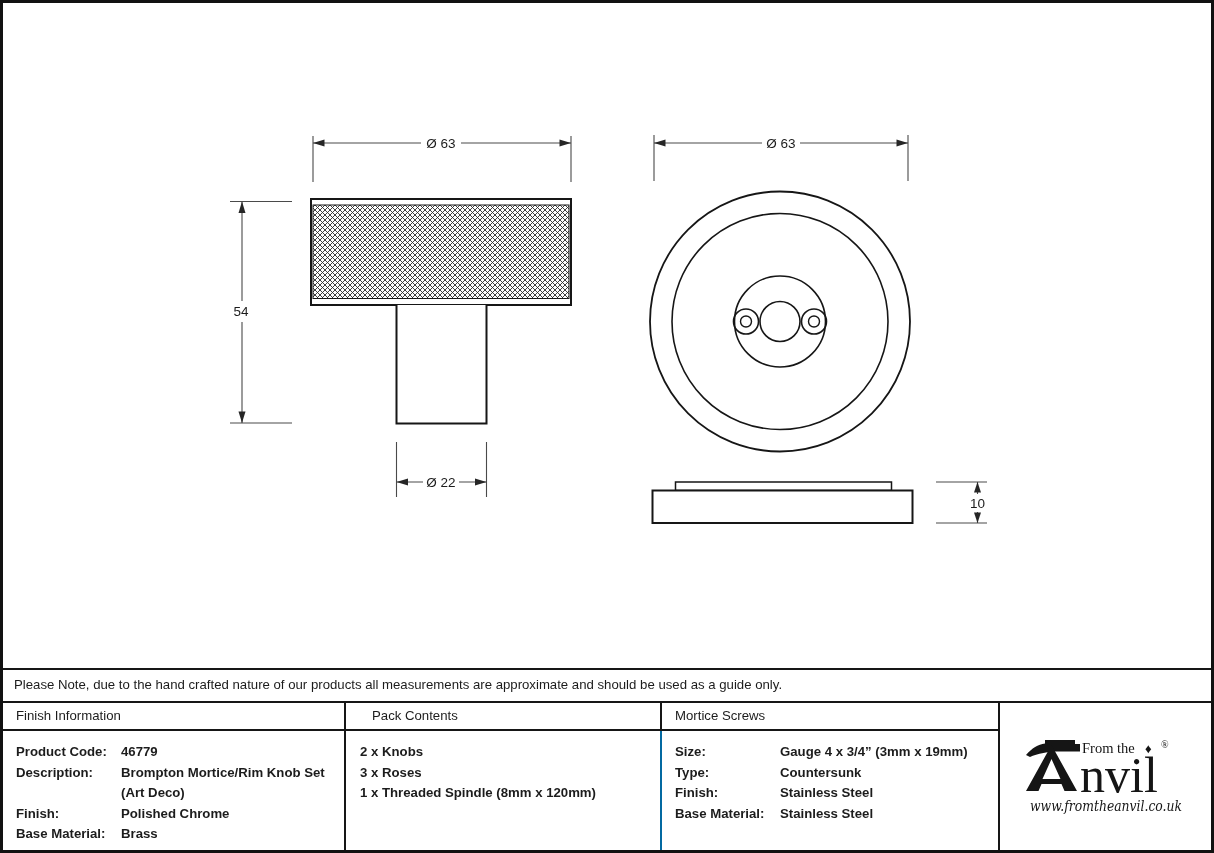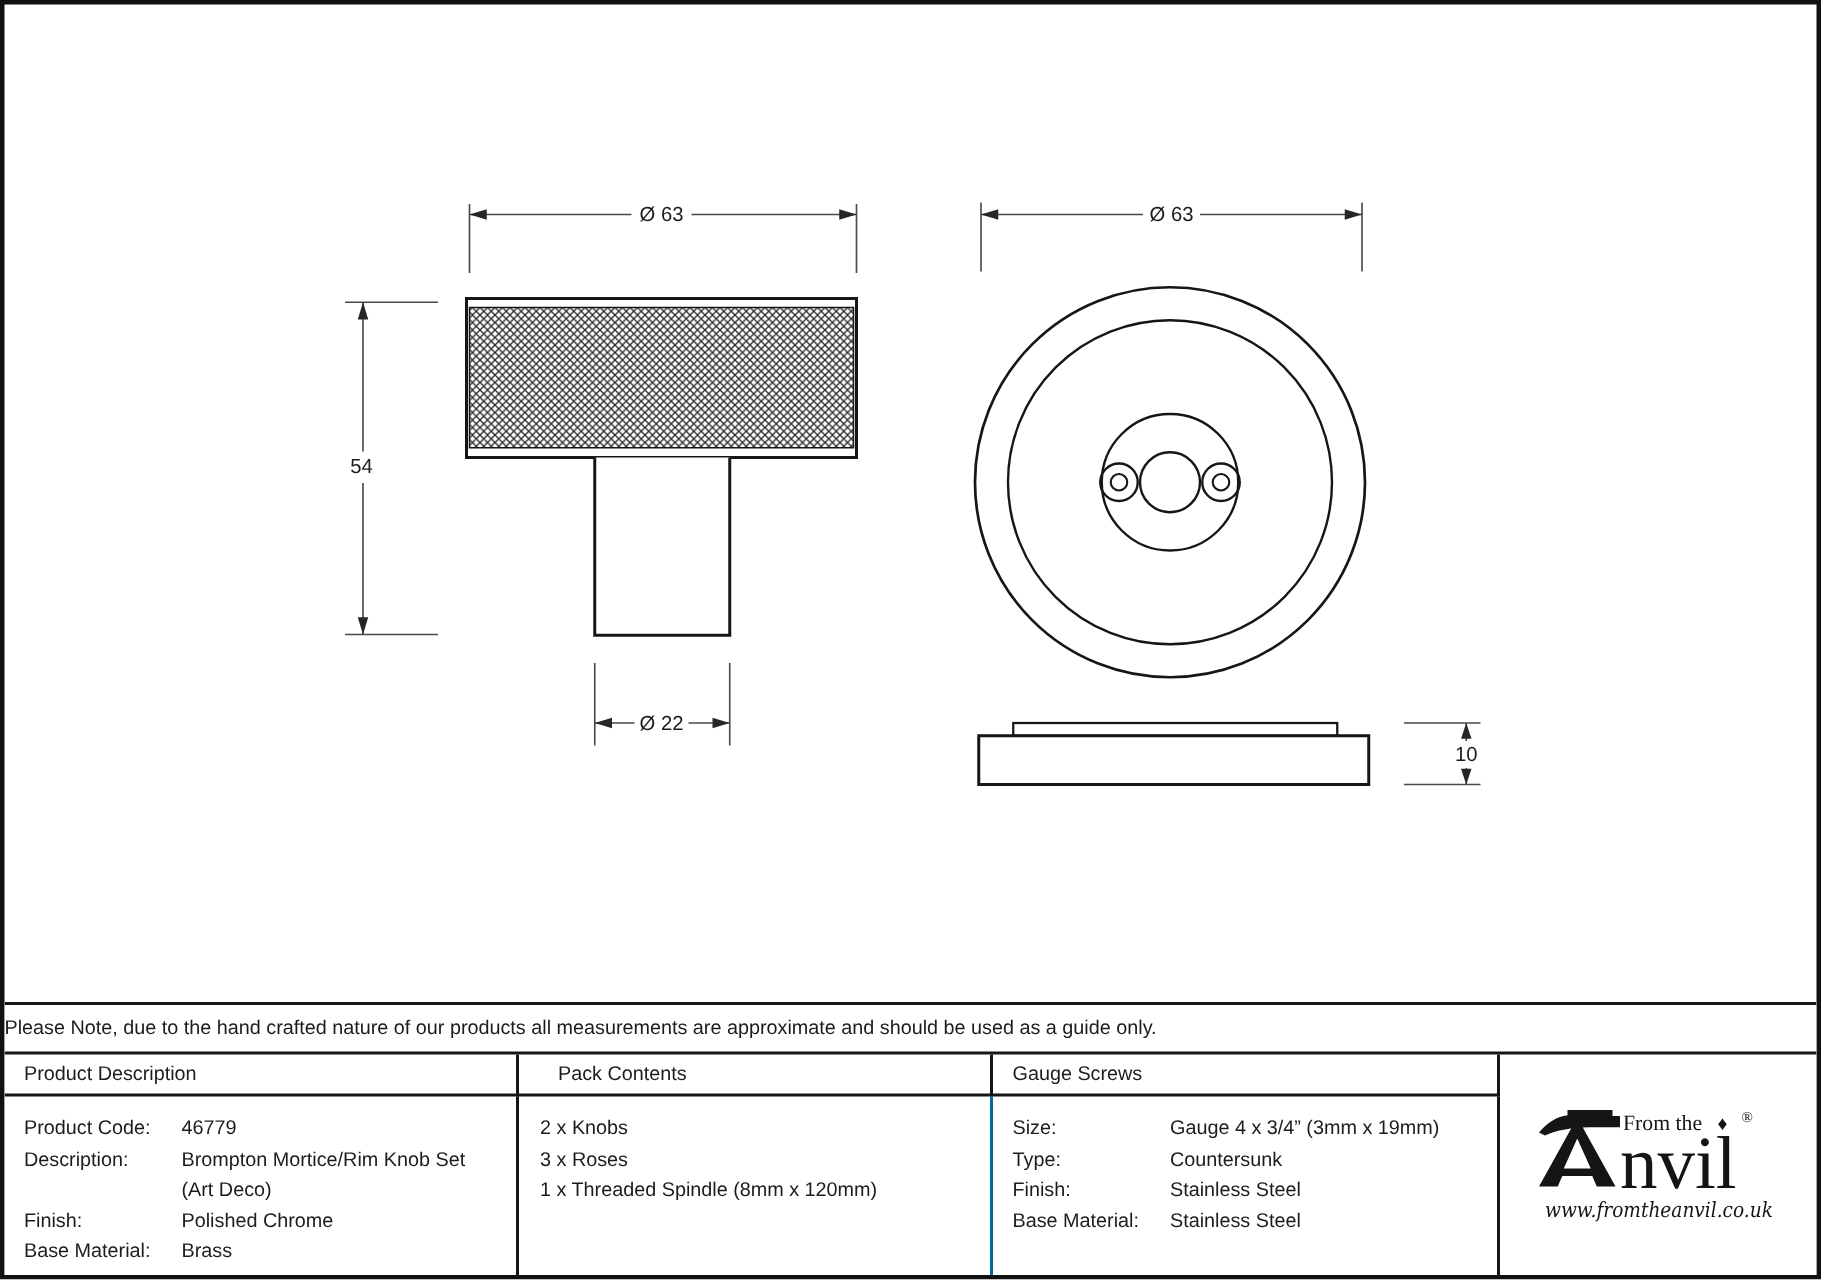--- a/index.html
+++ b/index.html
@@ -22,31 +22,31 @@
     display:grid;
     grid-template-columns:343px 316px 338px 1fr;
     grid-template-rows:33px 28px 1fr;
     background:#fff;
   }
   .cell{box-sizing:border-box;overflow:hidden;}
   .note{
     grid-column:1/5;grid-row:1;
     border-bottom:2px solid #161616;
     font-size:13.2px;line-height:30px;
-    white-space:nowrap;
+    padding-left:11px;white-space:nowrap;
   }
   .hdr{
     grid-row:2;
     border-bottom:2px solid #161616;
     font-size:13.2px;line-height:25px;
   }
   .hdr.c1{grid-column:1;border-right:2px solid #161616;padding-left:13px;}
   .hdr.c2{grid-column:2;border-right:2px solid #161616;padding-left:26px;}
   .hdr.c3{grid-column:3;border-right:2px solid #161616;padding-left:13px;}
-  .bodyc{grid-row:3;font-size:13.2px;line-height:20.5px;padding-top:11px;}
+  .bodyc{grid-row:3;font-size:13.2px;line-height:20.5px;padding-top:11px;font-weight:bold;}
   .bodyc.c1{grid-column:1;border-right:2px solid #161616;padding-left:13px;}
   .bodyc.c2{grid-column:2;border-right:2px solid #0369a1;padding-left:14px;}
   .bodyc.c3{grid-column:3;border-right:2px solid #161616;padding-left:13px;}
   .kv{display:flex;}
   .lbl{flex:0 0 105px;}
   .val{flex:1 1 auto;}
 
   
   .logo-cell{
     grid-column:4;grid-row:2/4;
@@ -124,27 +124,27 @@
     </g>
   </svg>
 
   <div class="bottom">
 
     <div class="cell note">
       <span>Please Note, due to the hand crafted nature of our products all measurements are approximate and should be used as a guide only.</span>
     </div>
 
     <div class="cell hdr c1">
-      <span>Product Description</span>
+      <span>Finish Information</span>
     </div>
     <div class="cell hdr c2">
       <span>Pack Contents</span>
     </div>
     <div class="cell hdr c3">
-      <span>Gauge Screws</span>
+      <span>Mortice Screws</span>
     </div>
 
     <div class="cell bodyc c1">
       <div class="kv">
         <span class="lbl">Product Code:</span>
         <span class="val">46779</span>
       </div>
       <div class="kv">
         <span class="lbl">Description:</span>
         <span class="val">

